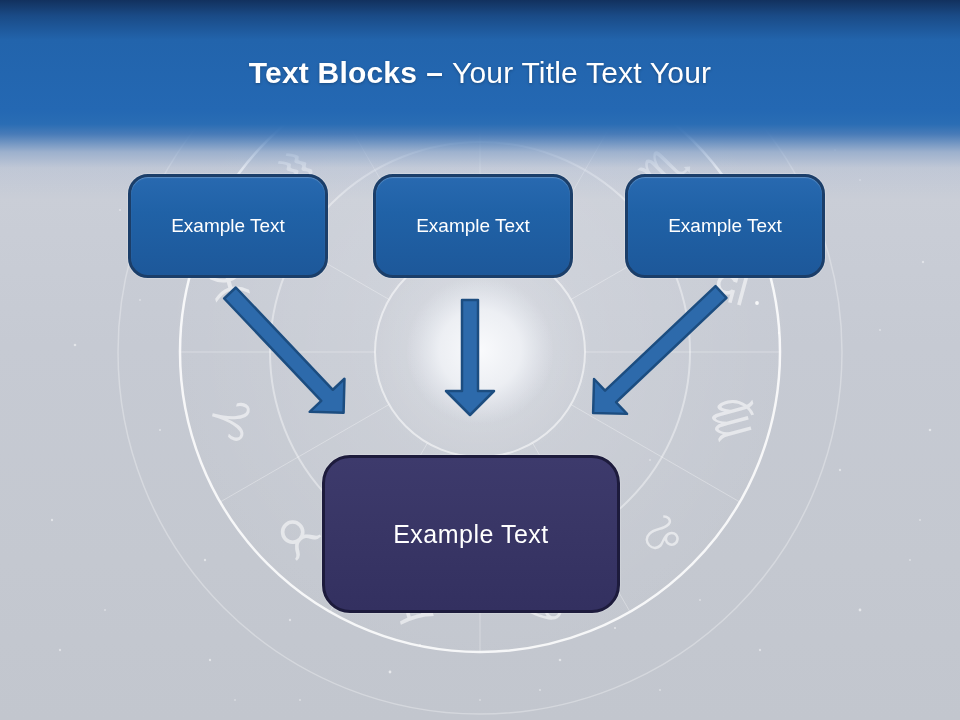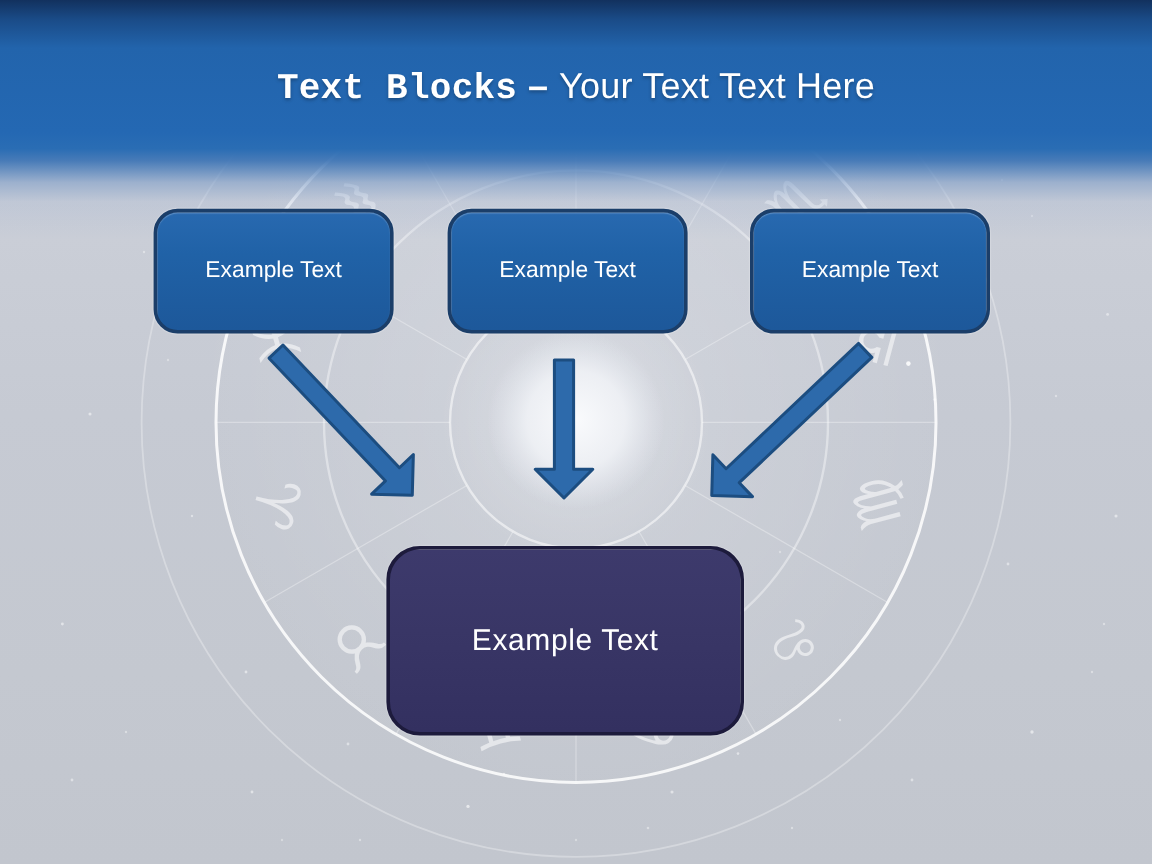--- a/index.html
+++ b/index.html
@@ -14,21 +14,21 @@
     background:linear-gradient(180deg,
       var(--header-dark) 0%, #1A4B87 8%, #2264AC 20%, var(--header-blue) 55%,
       #2A6DB4 62%, rgba(61,116,181,0.92) 67%, rgba(125,156,198,0.60) 76%,
       rgba(169,184,210,0.32) 84%, rgba(195,199,210,0) 100%);
   }
   .slide-title {
     position:absolute; top:56px; left:0; width:100%; text-align:center;
     color:#fff; font-size:30px; letter-spacing:0.2px;
     text-shadow:0 1px 3px rgba(0,0,0,0.28);
   }
-  .slide-title .bold { font-weight:bold;font-family:Liberation Mono, monospace; }
+  .slide-title .bold { font-weight:bold; }
   .slide-title .sep { margin:0 9px; font-weight:bold; }
   .tbox {
     position:absolute; top:174px; width:200px; height:104px; box-sizing:border-box;
     background:linear-gradient(180deg, #2869B0 0%, var(--box-fill) 35%, #1D589A 100%);
     border:3px solid var(--box-border); border-radius:20px;
     box-shadow:inset 0 1px 1px rgba(255,255,255,0.25), 0 0 0 1px rgba(255,255,255,0.18);
     display:flex; align-items:center; justify-content:center;
     color:#fff; font-size:19px; z-index:3;
   }
   .tbox.b1 { left:128px; } .tbox.b2 { left:373px; } .tbox.b3 { left:625px; }
@@ -134,21 +134,21 @@
         <circle cx="60" cy="650" r="1.2" fill-opacity="0.45"></circle>
         <circle cx="175" cy="175" r="1" fill-opacity="0.3"></circle>
         <circle cx="835" cy="150" r="1" fill-opacity="0.3"></circle>
         <circle cx="540" cy="690" r="1.1" fill-opacity="0.4"></circle>
         <circle cx="235" cy="700" r="1" fill-opacity="0.35"></circle>
       </g>
   </svg>
 
   <div class="header-band">
     <div class="slide-title">
-      <span class="bold">Text Blocks</span><span class="sep">–</span><span>Your Text Text Here</span>
+      <span class="bold">Text Blocks</span><span class="sep">–</span><span>Your Title Text Your</span>
     </div>
   </div>
 
   <svg class="arrows" width="960" height="720" viewBox="0 0 960 720">
     <path class="arrow" transform="translate(230,293) rotate(-43.5)" d="M -8 0 L 8 0 L 8 141 L 24 141 L 0 165 L -24 141 L -8 141 Z"></path>
     <path class="arrow" transform="translate(470,300)" d="M -8 0 L 8 0 L 8 91 L 24 91 L 0 115 L -24 91 L -8 91 Z"></path>
     <path class="arrow" transform="translate(721,292) rotate(46.6)" d="M -8 0 L 8 0 L 8 152 L 24 152 L 0 176 L -24 152 L -8 152 Z"></path>
   </svg>
 
   <div class="tbox b1">

